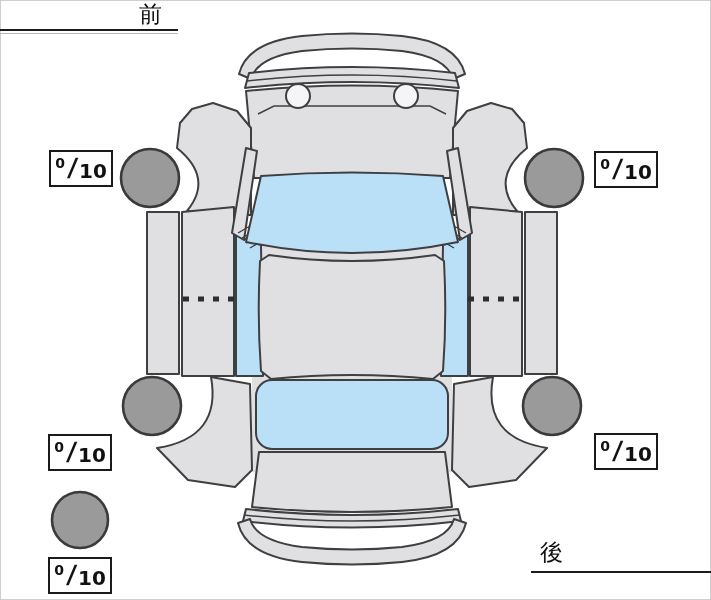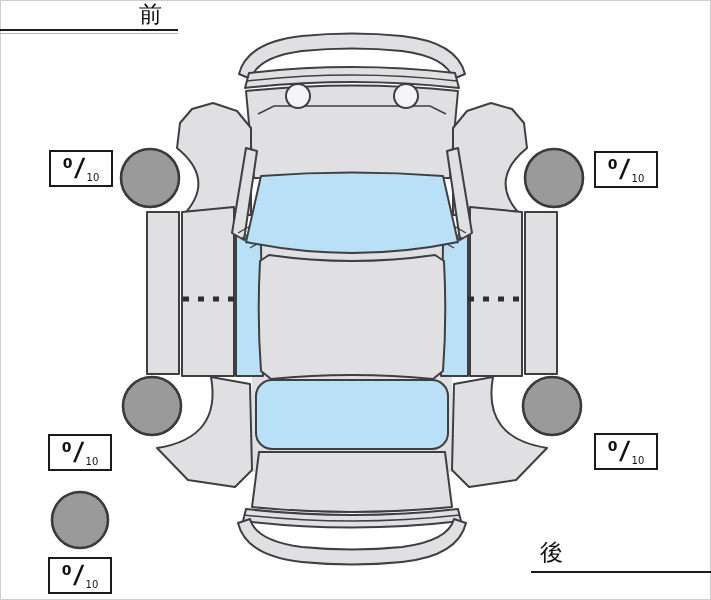--- a/index.html
+++ b/index.html
@@ -24,21 +24,21 @@
   #front-underline-shadow{left:0; top:33px; width:178px; height:1px; background:#b5b5b5; position:absolute;}
   #rear-underline{left:531px; top:571px; width:180px;}
   .score-box{
     position:absolute; width:64px; height:37px; background:#fff;
     border:2px solid var(--box-border); box-sizing:border-box;
     display:flex; align-items:center; justify-content:center; gap:1px;
     cursor:default;
   }
   .score-value{font-size:14px; font-weight:600; align-self:flex-start; margin-top:3px; letter-spacing:1px;}
   .score-slash{font-size:25px; font-weight:700; line-height:0.9; transform:skewX(-6deg); margin:0 1px;}
-  .score-max{font-size:10px; font-weight:400; align-self:flex-end; margin-bottom:2px;}
+  .score-max{font-size:20px; font-weight:700; align-self:flex-end; margin-bottom:2px;}
   #score-front-left{left:49px;  top:150px;}
   #score-front-right{left:594px; top:151px;}
   #score-rear-left{left:48px;  top:434px;}
   #score-rear-right{left:594px; top:433px;}
   #score-spare{left:48px; top:557px;}
   svg{position:absolute; left:0; top:0;}
   .p{fill:var(--body); stroke:var(--outline); stroke-width:2; stroke-linejoin:round;}
   .bg{fill:var(--body); stroke:none;}
   .glass{fill:var(--glass); stroke:var(--outline); stroke-width:2; stroke-linejoin:round;}
   .thin{fill:none; stroke:var(--outline); stroke-width:1.4;}

